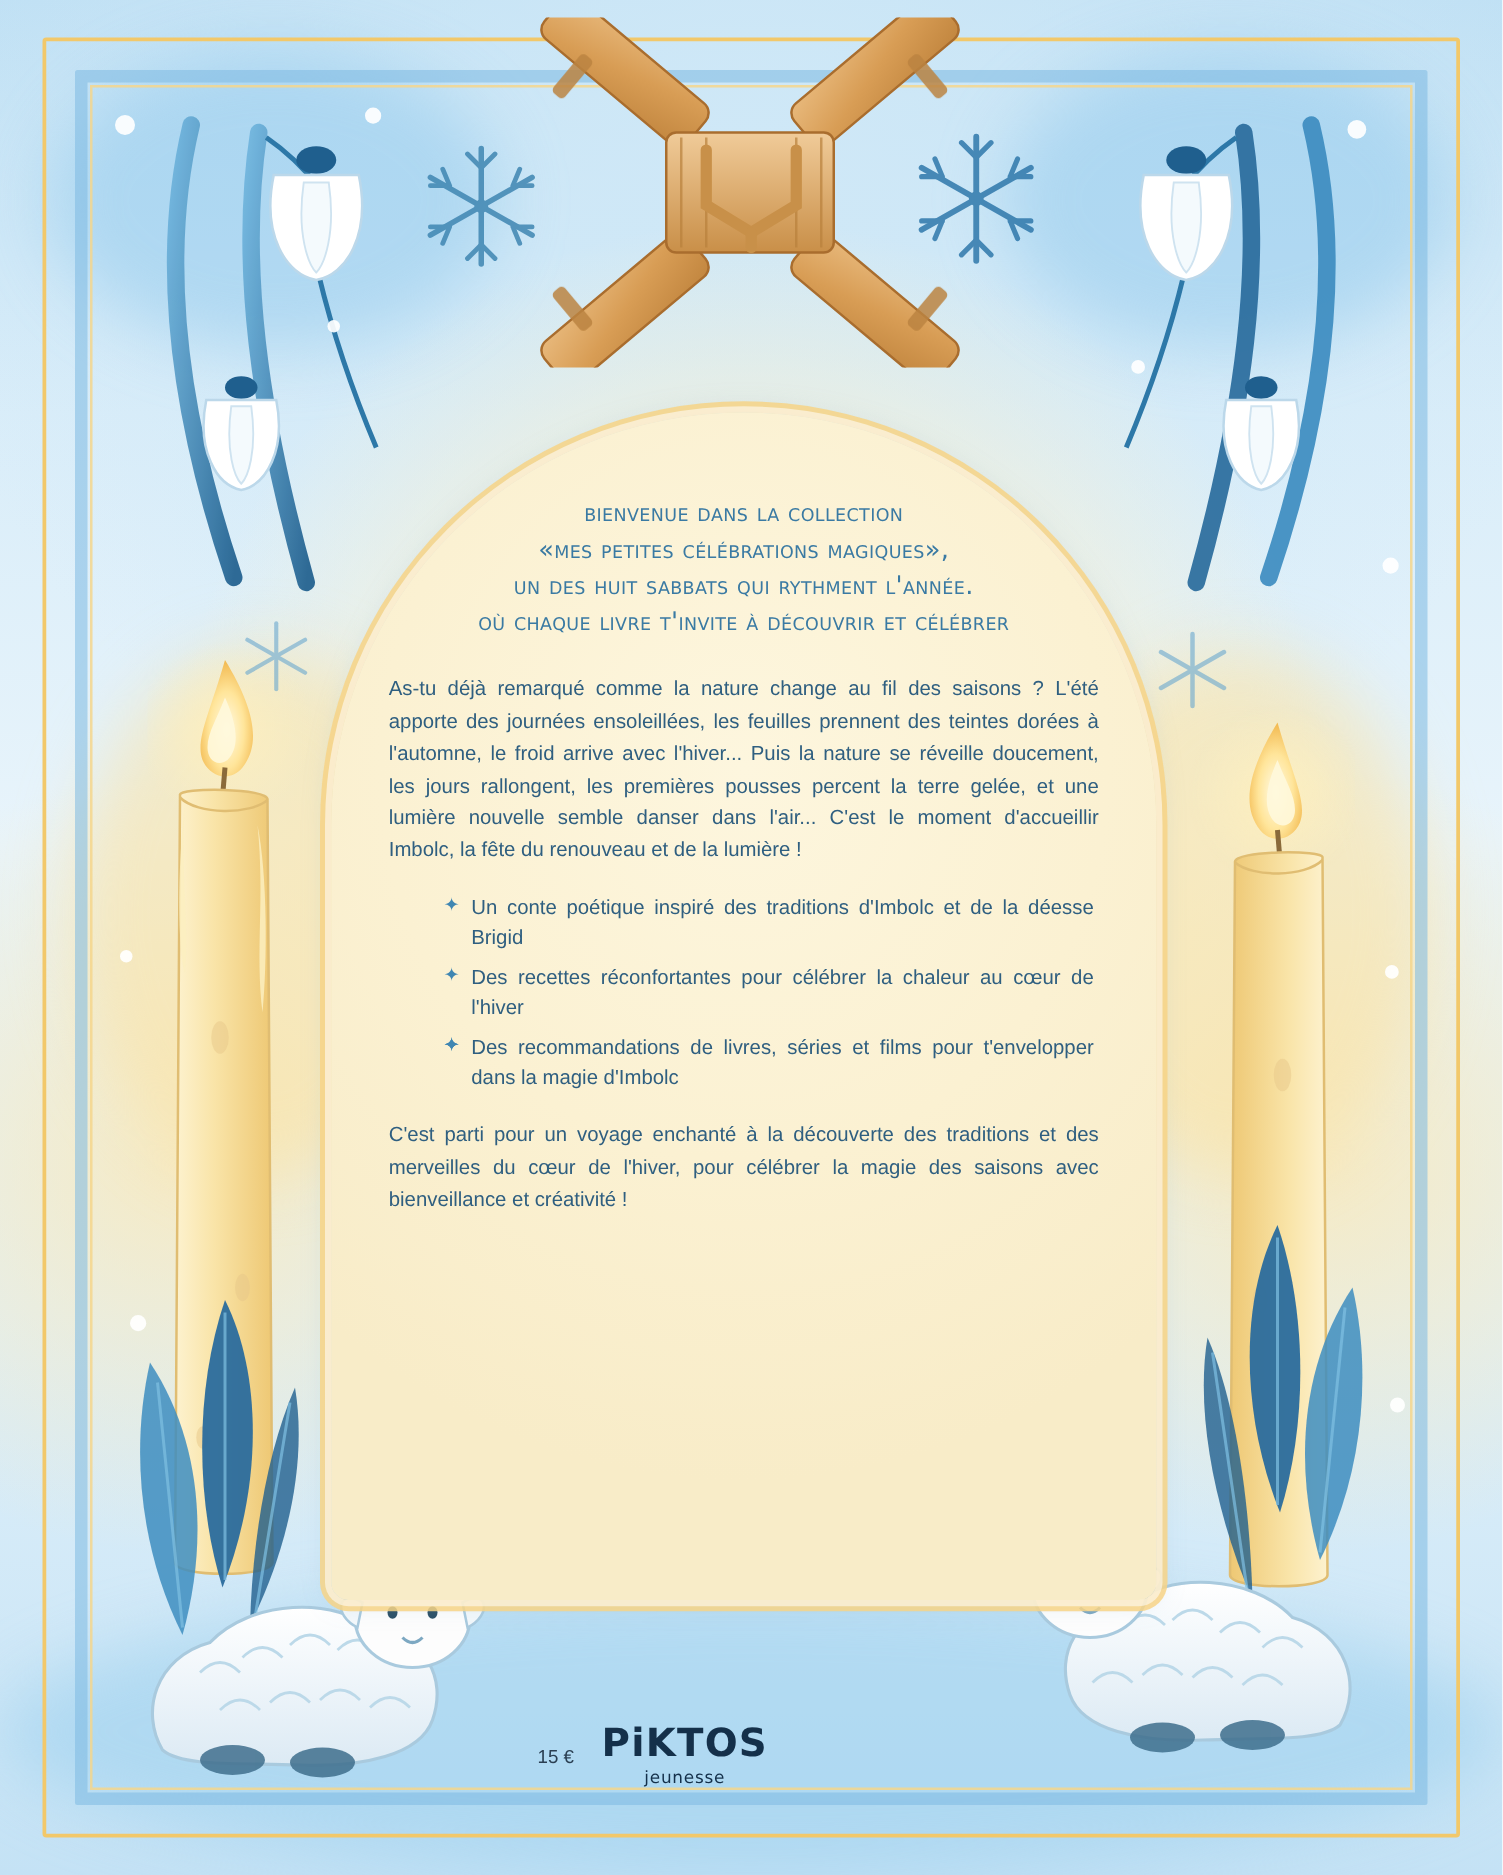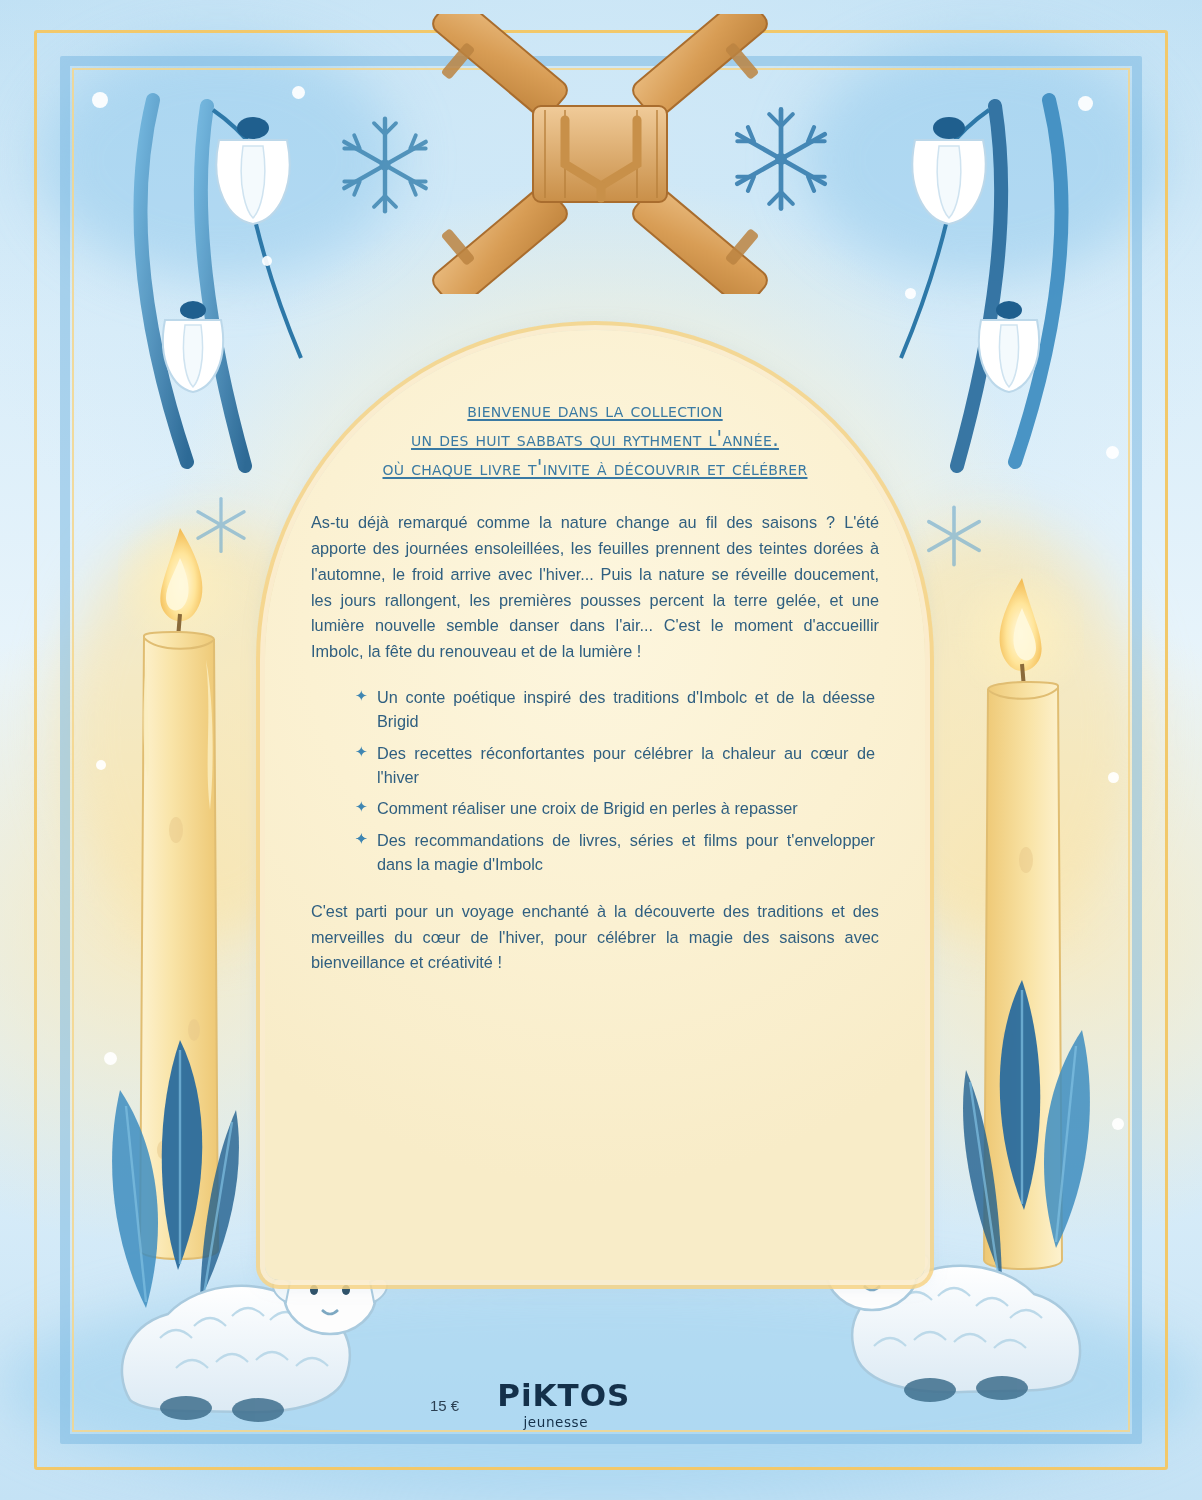--- a/index.html
+++ b/index.html
@@ -76,21 +76,20 @@
     text-align: center;
     font-family: "DejaVu Sans", sans-serif;
     font-variant: small-caps;
     text-transform: lowercase;
     color: #3a7aa3;
     font-size: 20.5px;
     letter-spacing: 0.3px;
     line-height: 1.42;
     margin: 8px 6px 26px 6px;
     font-weight: 400;
-    text-decoration: underline;
   }
   .headline div { white-space: nowrap; }
 
   .body-text {
     color: #2f5f80;
     font-size: 16.3px;
     line-height: 1.58;
     text-align: justify;
     margin: 0 0 18px 0;
     hyphens: auto;
@@ -176,21 +175,20 @@
   .publisher {
     text-align: center;
     color: #14304a;
   }
   .publisher .pub-name {
     font-family: "DejaVu Sans", sans-serif;
     font-weight: bold;
     font-size: 31px;
     letter-spacing: 1px;
     line-height: 1;
-    margin-left: 16px;
   }
   .publisher .pub-sub {
     font-family: "DejaVu Sans", sans-serif;
     font-size: 13.5px;
     letter-spacing: 0.6px;
     margin-top: 3px;
   }
 
   svg { display: block; }
   .art { position: absolute; pointer-events: none; }
@@ -510,31 +508,32 @@
   <div class="dot" style="left:104px;top:1052px;width:13px;height:13px;"></div>
   <div class="dot" style="left:1112px;top:1118px;width:12px;height:12px;"></div>
   <div class="dot" style="left:1108px;top:772px;width:11px;height:11px;"></div>
   <div class="dot" style="left:96px;top:760px;width:10px;height:10px;"></div>
 
   <div class="card">
     <div class="card-inner">
 
       <div class="headline">
         <div>Bienvenue dans la collection</div>
+        <div>«Mes petites célébrations magiques»,</div>
         <div>un des huit sabbats qui rythment l'année.</div>
         <div>où chaque livre t'invite à découvrir et célébrer</div>
       </div>
 
       <p class="body-text lead-gap">As-tu déjà remarqué comme la nature change au fil des saisons ? L'été apporte des journées ensoleillées, les feuilles prennent des teintes dorées à l'automne, le froid arrive avec l'hiver... Puis la nature se réveille doucement, les jours rallongent, les premières pousses percent la terre gelée, et une lumière nouvelle semble danser dans l'air... C'est le moment d'accueillir Imbolc, la fête du renouveau et de la lumière !</p>
 
 
       <ul class="features">
         <li><span class="spark">✦</span><span>Un conte poétique inspiré des traditions d'Imbolc et de la déesse Brigid</span></li>
         <li><span class="spark">✦</span><span>Des recettes réconfortantes pour célébrer la chaleur au cœur de l'hiver</span></li>
-        <li><span class="spark">✦</span><span>Comment réaliser une croix de Brigid en perles à repasser</span></li>
+        <li><span class="spark">✦</span></li>
         <li><span class="spark">✦</span></li>
         <li><span class="spark">✦</span><span>Des recommandations de livres, séries et films pour t'envelopper dans la magie d'Imbolc</span></li>
       </ul>
 
       <p class="body-text">C'est parti pour un voyage enchanté à la découverte des traditions et des merveilles du cœur de l'hiver, pour célébrer la magie des saisons avec bienveillance et créativité !</p>
     </div>
   </div>
 
   <div class="barcode-area">
     <div class="price">15 €</div>

